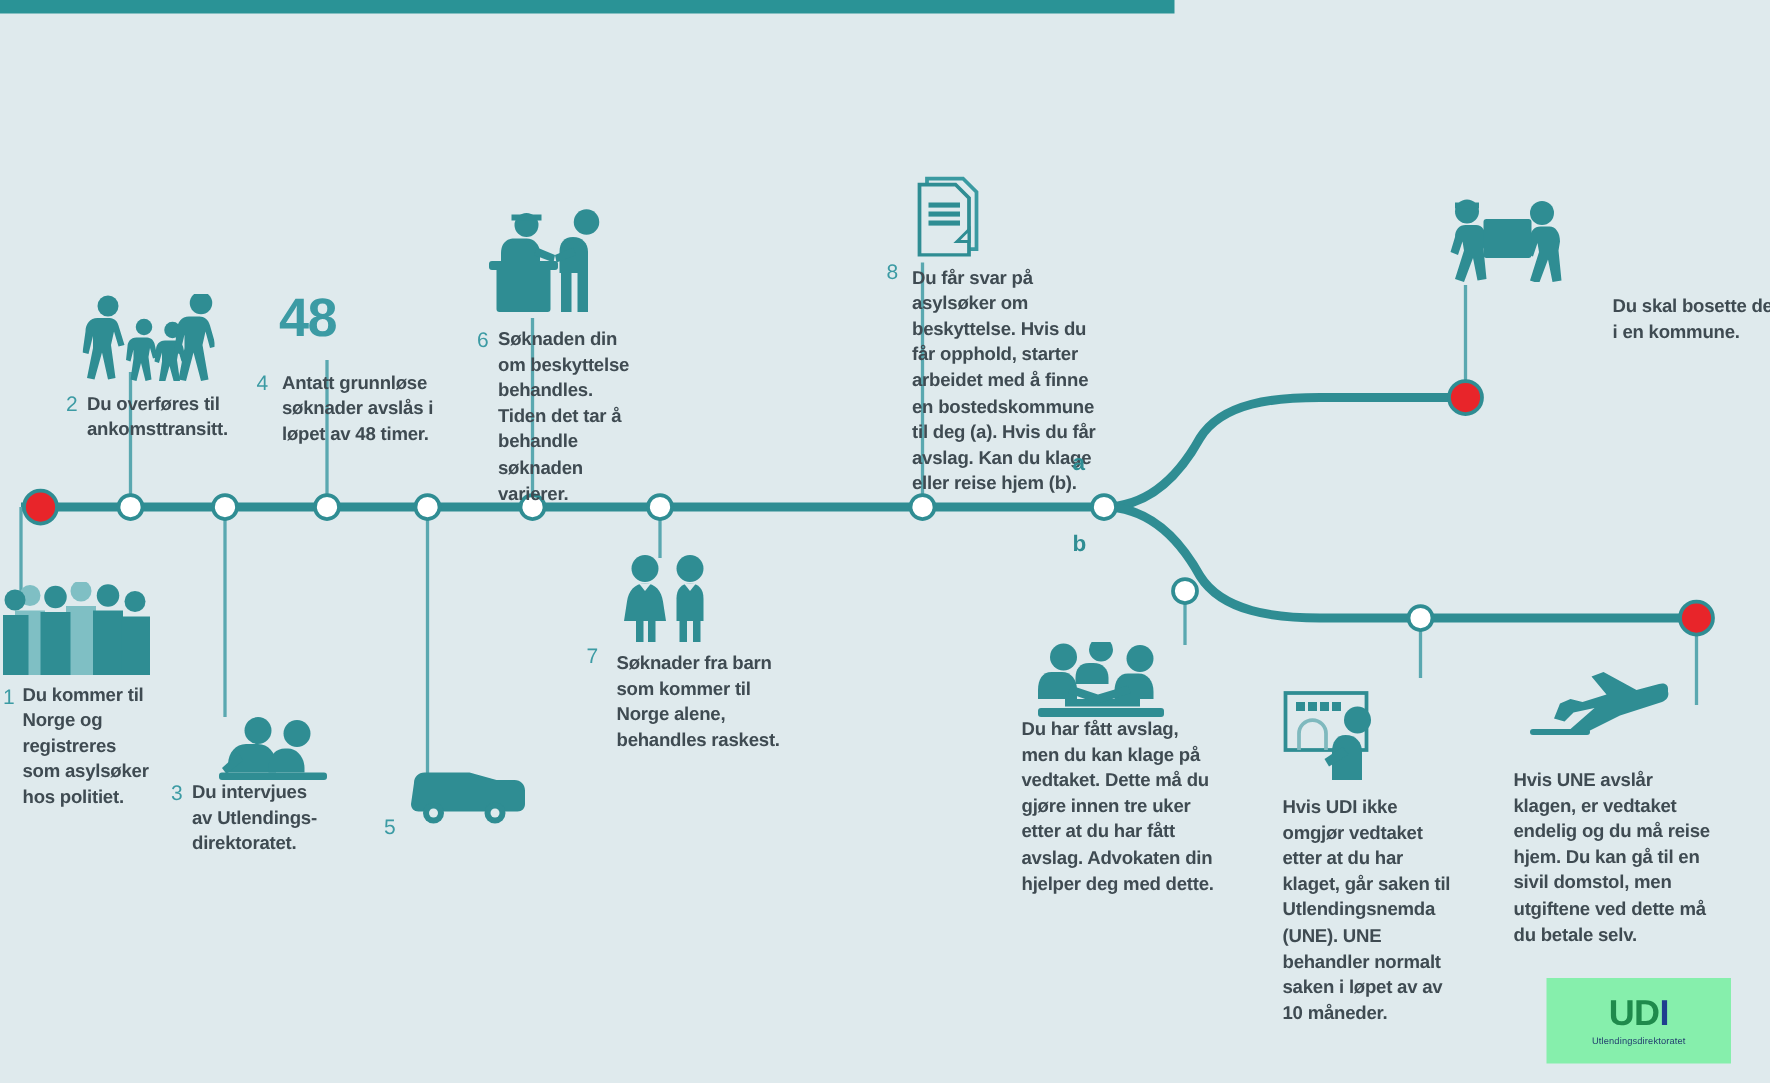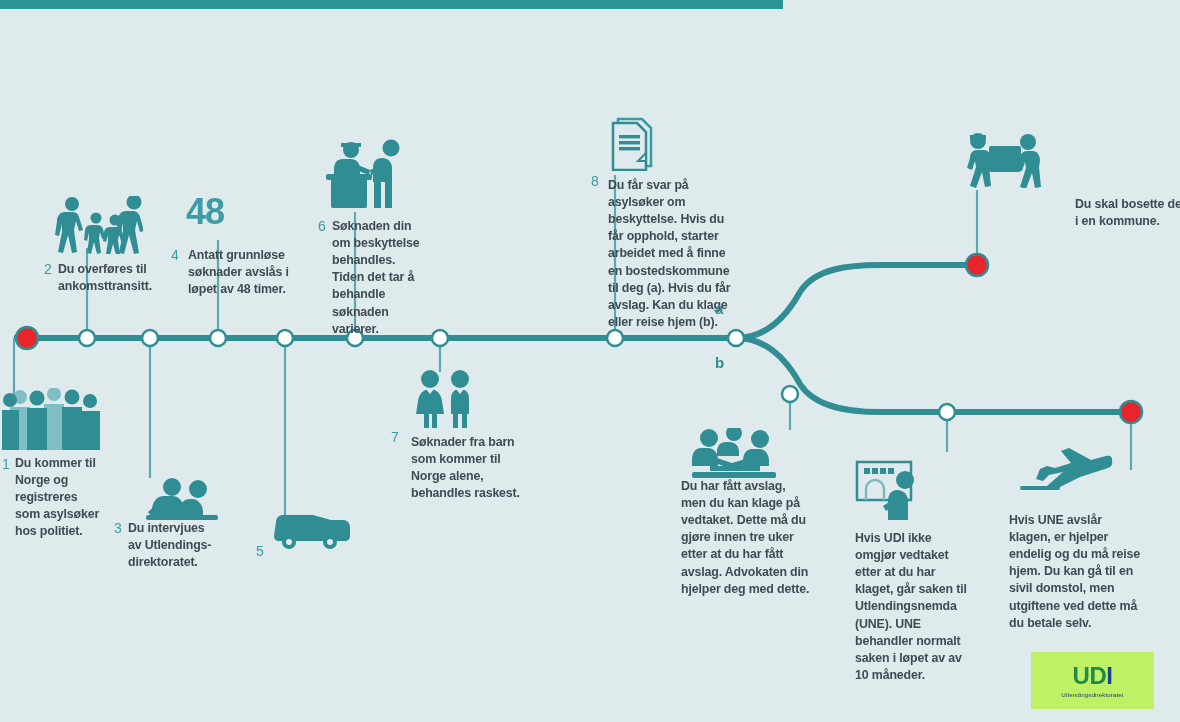--- a/index.html
+++ b/index.html
@@ -66,21 +66,21 @@
   }
   .icon {
     position: absolute;
   }
   .logo-box {
     position: absolute;
     left: 1031px;
     top: 652px;
     width: 123px;
     height: 57px;
-    background: #bef264;
+    background: #86efac;
     display: flex;
     flex-direction: column;
     align-items: center;
     justify-content: center;
   }
   .logo-wordmark {
     font-size: 24px;
     font-weight: 700;
     line-height: 1;
     letter-spacing: -0.5px;
@@ -315,20 +315,20 @@
 
   <div class="branch-label" style="left:715px; top:300px;">a</div>
   <div class="branch-label" style="left:715px; top:354px;">b</div>
 
   <div class="step-text" style="left:1033px; top:196px; width:116px;padding-left:42px;">Du skal bosette deg i en kommune.</div>
 
   <div class="step-text" style="left:681px; top:478px; width:130px;">Du har fått avslag, men du kan klage på vedtaket. Dette må du gjøre innen tre uker etter at du har fått avslag. Advokaten din hjelper deg med dette.</div>
 
   <div class="step-text" style="left:855px; top:530px; width:118px;">Hvis UDI ikke omgjør vedtaket etter at du har klaget, går saken til Utlendingsnemda (UNE). UNE behandler normalt saken i løpet av av 10 måneder.</div>
 
-  <div class="step-text" style="left:1009px; top:512px; width:133px;">Hvis UNE avslår klagen, er hjelper endelig og du må reise hjem. Du kan gå til en sivil domstol, men utgiftene ved dette må du betale selv.</div>
+  <div class="step-text" style="left:1009px; top:512px; width:133px;">Hvis UNE avslår klagen, er vedtaket endelig og du må reise hjem. Du kan gå til en sivil domstol, men utgiftene ved dette må du betale selv.</div>
 
   <div class="logo-box">
     <div class="logo-wordmark"><span class="logo-ud">UD</span><span class="logo-i">I</span></div>
     <div class="logo-sub">Utlendingsdirektoratet</div>
   </div>
 
 </div>
 
 </body></html>

